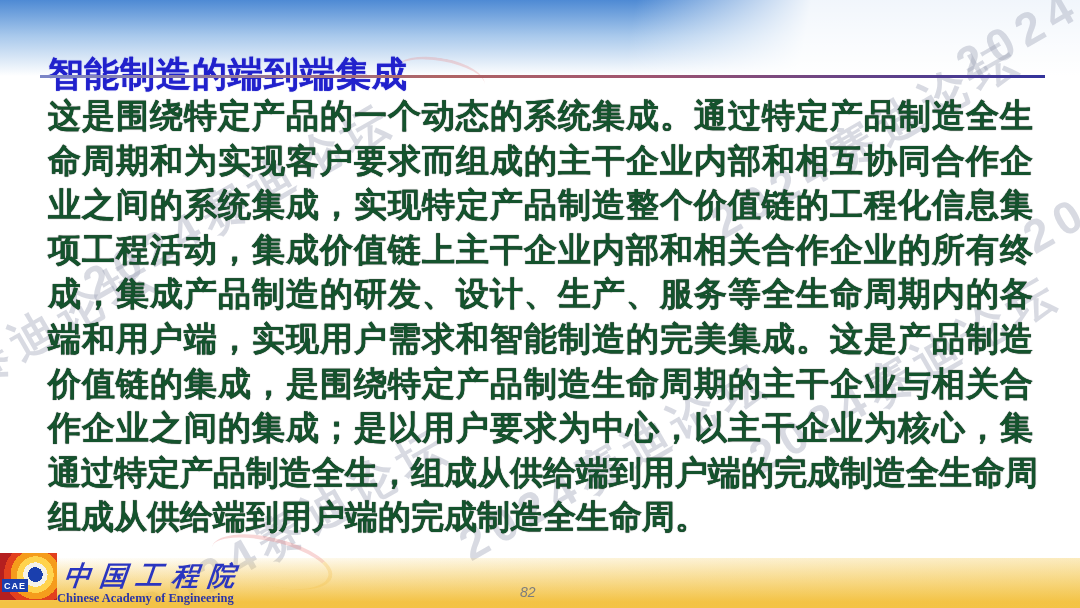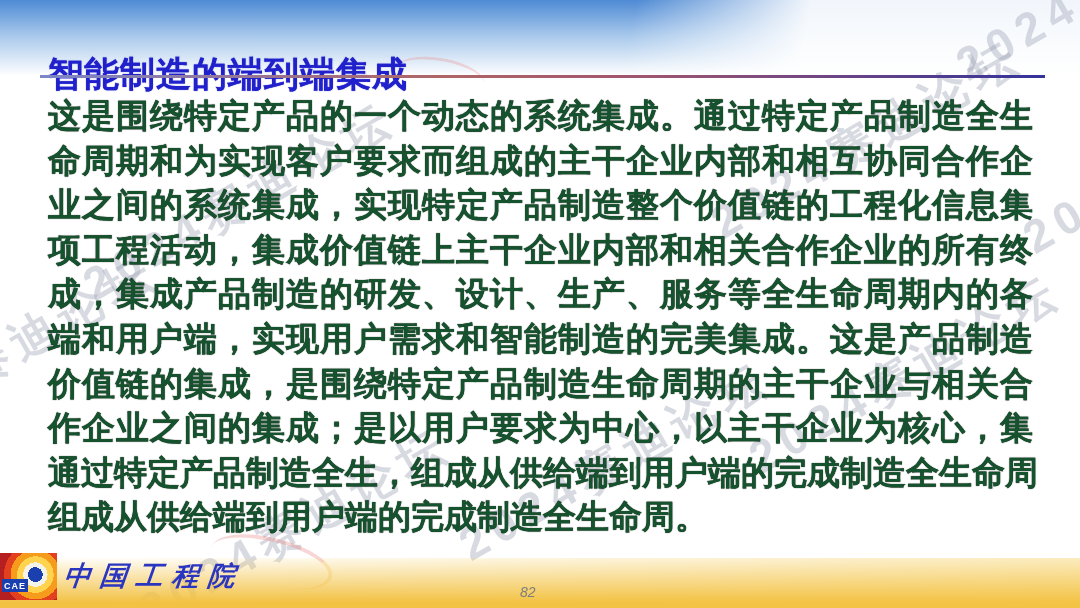--- a/index.html
+++ b/index.html
@@ -137,17 +137,18 @@
 
   <div class="band"></div>
 
   <div class="logo-group">
     <div class="emblem">
       <div class="emblem-chip">
         <span class="emblem-cae">CAE</span>
       </div>
     </div>
     <div class="org-cn">中国工程院</div>
+    <div class="org-en">Chinese Academy of Engineering</div>
   </div>
 
   <div class="page-number">82</div>
 
 </div>
 
 </body></html>

